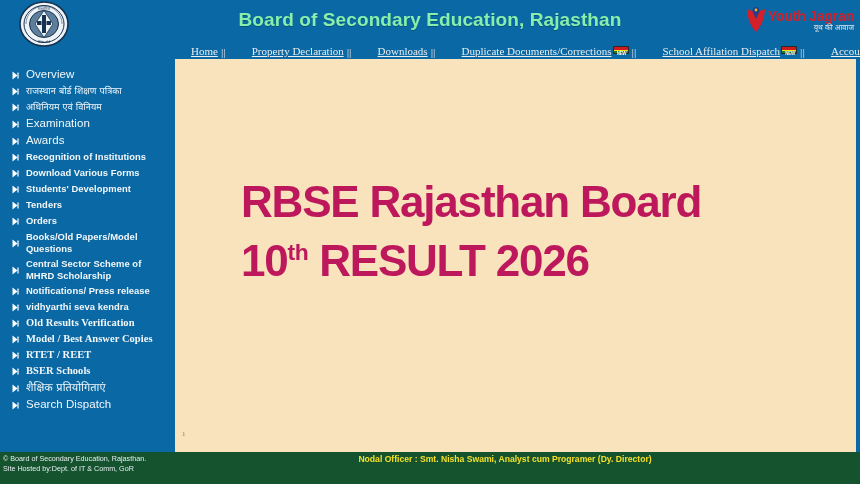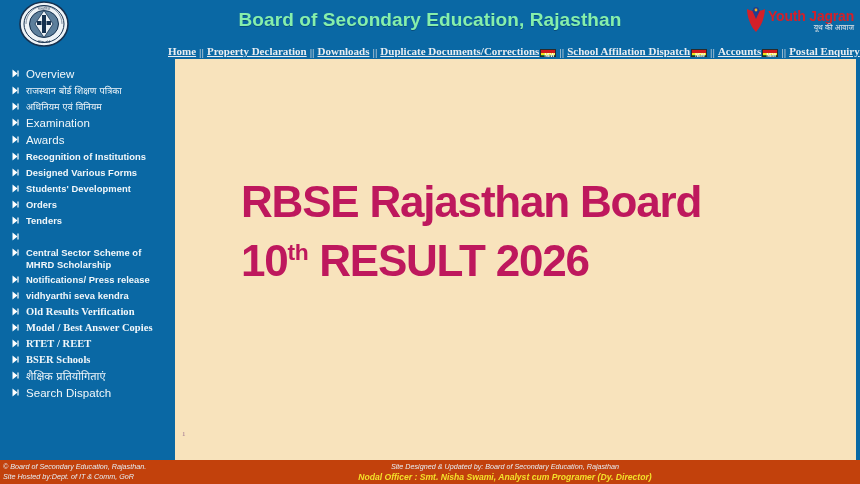--- a/index.html
+++ b/index.html
@@ -60,25 +60,26 @@
     white-space: nowrap;
     overflow: hidden;
     font-family: "Liberation Serif", serif;
     font-size: 11px;
     display: flex;
     align-items: center;
   }
   .nav-link {
     color: #e9eef2;
     text-decoration: underline;
-    font-weight: bold;
+    font-weight: normal;
     cursor: pointer;
     display: inline-flex;
-    align-items: center;
+    align-items: flex-start;
     line-height: 13px;
+    margin-left: 23px;
   }
   .nav-sep {
     color: #b9cbd8; padding: 0 3px; font-weight: bold;
   }
   .new-badge {
     display: inline-block;
     width: 16px; height: 8px;
     margin-left: 1px;
     background: linear-gradient(#cf1b1b 0 42%, #f2e21a 42% 75%, #1a7a2e 75% 100%);
     border: 0.5px solid #2a2a2a;
@@ -96,21 +97,21 @@
 
   
   .sidebar {
     position: absolute; left: 0; top: 62px;
     width: 168px; height: 398px;
     background: #0a68a4;
     padding-top: 6px;
   }
   .side-item {
     display: flex;
-    align-items: flex-start;
+    align-items: center;
     padding: 0 4px 0 12px;
     margin-bottom: 4px;
     cursor: pointer;
     min-height: 12px;
   }
   .bullet {
     flex: 0 0 9px;
     margin-top: 1px;
     margin-right: 5px;
   }
@@ -175,23 +176,22 @@
     position: absolute;
     left: 7px; top: 371px;
     font-size: 7px;
     color: #9b6f8f;
     font-family: "Liberation Serif", serif;
   }
 
   
   .footer {
     position: absolute; left: 0; bottom: 0;
-    width: 860px; height: 24px;
-    background: #c2410c;
-    font-style: italic;
+    width: 860px; height: 32px;
+    background: #14532d;
   }
   .footer-left {
     position: absolute; left: 3px; top: 2px;
     color: #e6eef4;
     font-size: 7.2px;
     line-height: 9.5px;
   }
   .footer-left span { display: block; white-space: nowrap; }
   .footer-right {
     position: absolute; left: 0; top: 2px;
@@ -340,56 +340,57 @@
         </span>
         <span class="side-label">Recognition of Institutions</span>
       </div>
       <div class="side-item ">
         <span class="bullet">
           <svg width="8" height="9" viewBox="0 0 8 9">
             <path d="M0.5 0.5 L5.5 4.5 L0.5 8.5 Z" fill="#ffffff"></path>
             <path d="M6 1.5 L6 7.5" stroke="#ffffff" stroke-width="1.2"></path>
           </svg>
         </span>
-        <span class="side-label">Designed Various Forms</span>
+        <span class="side-label">Download Various Forms</span>
       </div>
       <div class="side-item ">
         <span class="bullet">
           <svg width="8" height="9" viewBox="0 0 8 9">
             <path d="M0.5 0.5 L5.5 4.5 L0.5 8.5 Z" fill="#ffffff"></path>
             <path d="M6 1.5 L6 7.5" stroke="#ffffff" stroke-width="1.2"></path>
           </svg>
         </span>
         <span class="side-label">Students' Development</span>
       </div>
       <div class="side-item ">
         <span class="bullet">
           <svg width="8" height="9" viewBox="0 0 8 9">
             <path d="M0.5 0.5 L5.5 4.5 L0.5 8.5 Z" fill="#ffffff"></path>
             <path d="M6 1.5 L6 7.5" stroke="#ffffff" stroke-width="1.2"></path>
           </svg>
         </span>
+        <span class="side-label">Tenders</span>
+      </div>
+      <div class="side-item ">
+        <span class="bullet">
+          <svg width="8" height="9" viewBox="0 0 8 9">
+            <path d="M0.5 0.5 L5.5 4.5 L0.5 8.5 Z" fill="#ffffff"></path>
+            <path d="M6 1.5 L6 7.5" stroke="#ffffff" stroke-width="1.2"></path>
+          </svg>
+        </span>
         <span class="side-label">Orders</span>
       </div>
       <div class="side-item ">
         <span class="bullet">
           <svg width="8" height="9" viewBox="0 0 8 9">
             <path d="M0.5 0.5 L5.5 4.5 L0.5 8.5 Z" fill="#ffffff"></path>
             <path d="M6 1.5 L6 7.5" stroke="#ffffff" stroke-width="1.2"></path>
           </svg>
         </span>
-        <span class="side-label">Tenders</span>
-      </div>
-      <div class="side-item ">
-        <span class="bullet">
-          <svg width="8" height="9" viewBox="0 0 8 9">
-            <path d="M0.5 0.5 L5.5 4.5 L0.5 8.5 Z" fill="#ffffff"></path>
-            <path d="M6 1.5 L6 7.5" stroke="#ffffff" stroke-width="1.2"></path>
-          </svg>
-        </span>
+        <span class="side-label">Books/Old Papers/Model Questions</span>
       </div>
       <div class="side-item ">
         <span class="bullet">
           <svg width="8" height="9" viewBox="0 0 8 9">
             <path d="M0.5 0.5 L5.5 4.5 L0.5 8.5 Z" fill="#ffffff"></path>
             <path d="M6 1.5 L6 7.5" stroke="#ffffff" stroke-width="1.2"></path>
           </svg>
         </span>
         <span class="side-label">Central Sector Scheme of MHRD Scholarship</span>
       </div>
@@ -476,18 +477,17 @@
       <div class="page-marker">1</div>
     </div>
   </div>
 
   <div class="footer">
     <div class="footer-left">
       <span>© Board of Secondary Education, Rajasthan.</span>
       <span>Site Hosted by:Dept. of IT &amp; Comm, GoR</span>
     </div>
     <div class="footer-right">
-      <span class="fr1">Site Designed &amp; Updated by: Board of Secondary Education, Rajasthan</span>
       <span class="fr2">Nodal Officer : Smt. Nisha Swami, Analyst cum Programer (Dy. Director)</span>
     </div>
   </div>
 
 </div>
 
 </body></html>

